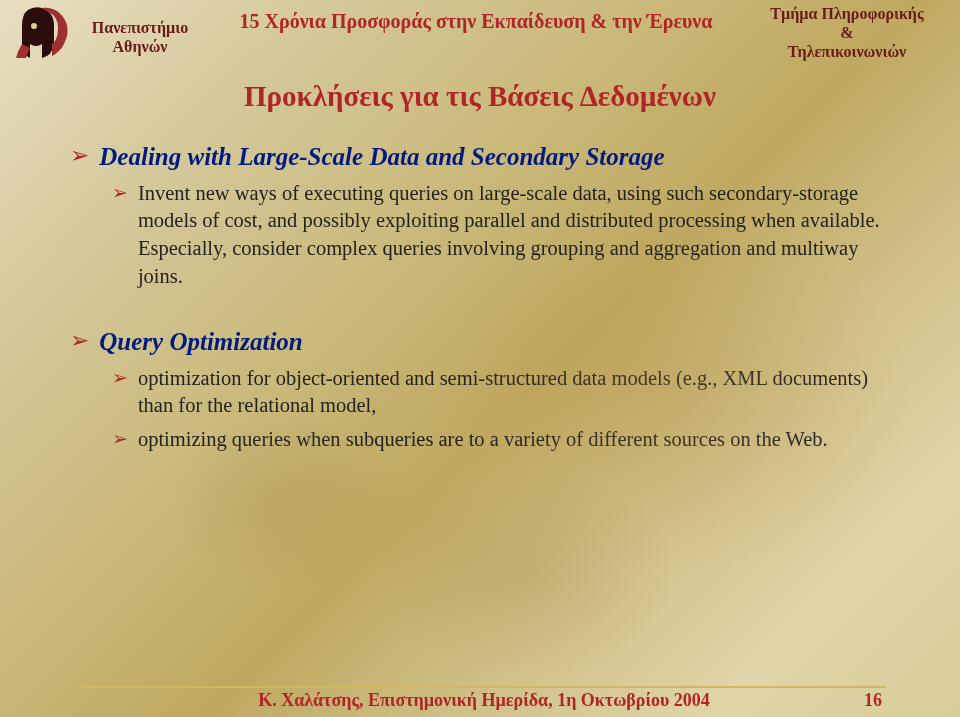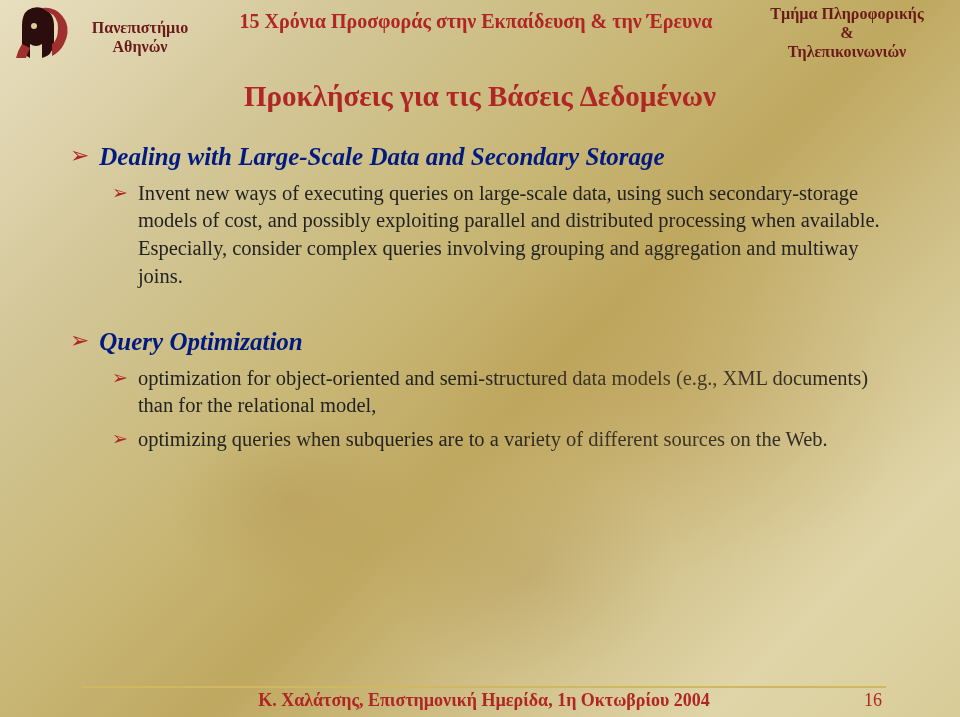--- a/index.html
+++ b/index.html
@@ -136,21 +136,21 @@
   .footer-text {
     color: #b02525;
     font-weight: bold;
     font-size: 18px;
   }
   .page-num {
     position: absolute;
     right: 78px;
     bottom: 0;
     color: #b02525;
-    font-weight: normal;
+    font-weight: bold;
     font-size: 18px;
   }
 </style>
 </head>
 <body>
 
 <div class="header">
   <div class="logo">
     <svg viewBox="0 0 68 60">
 

